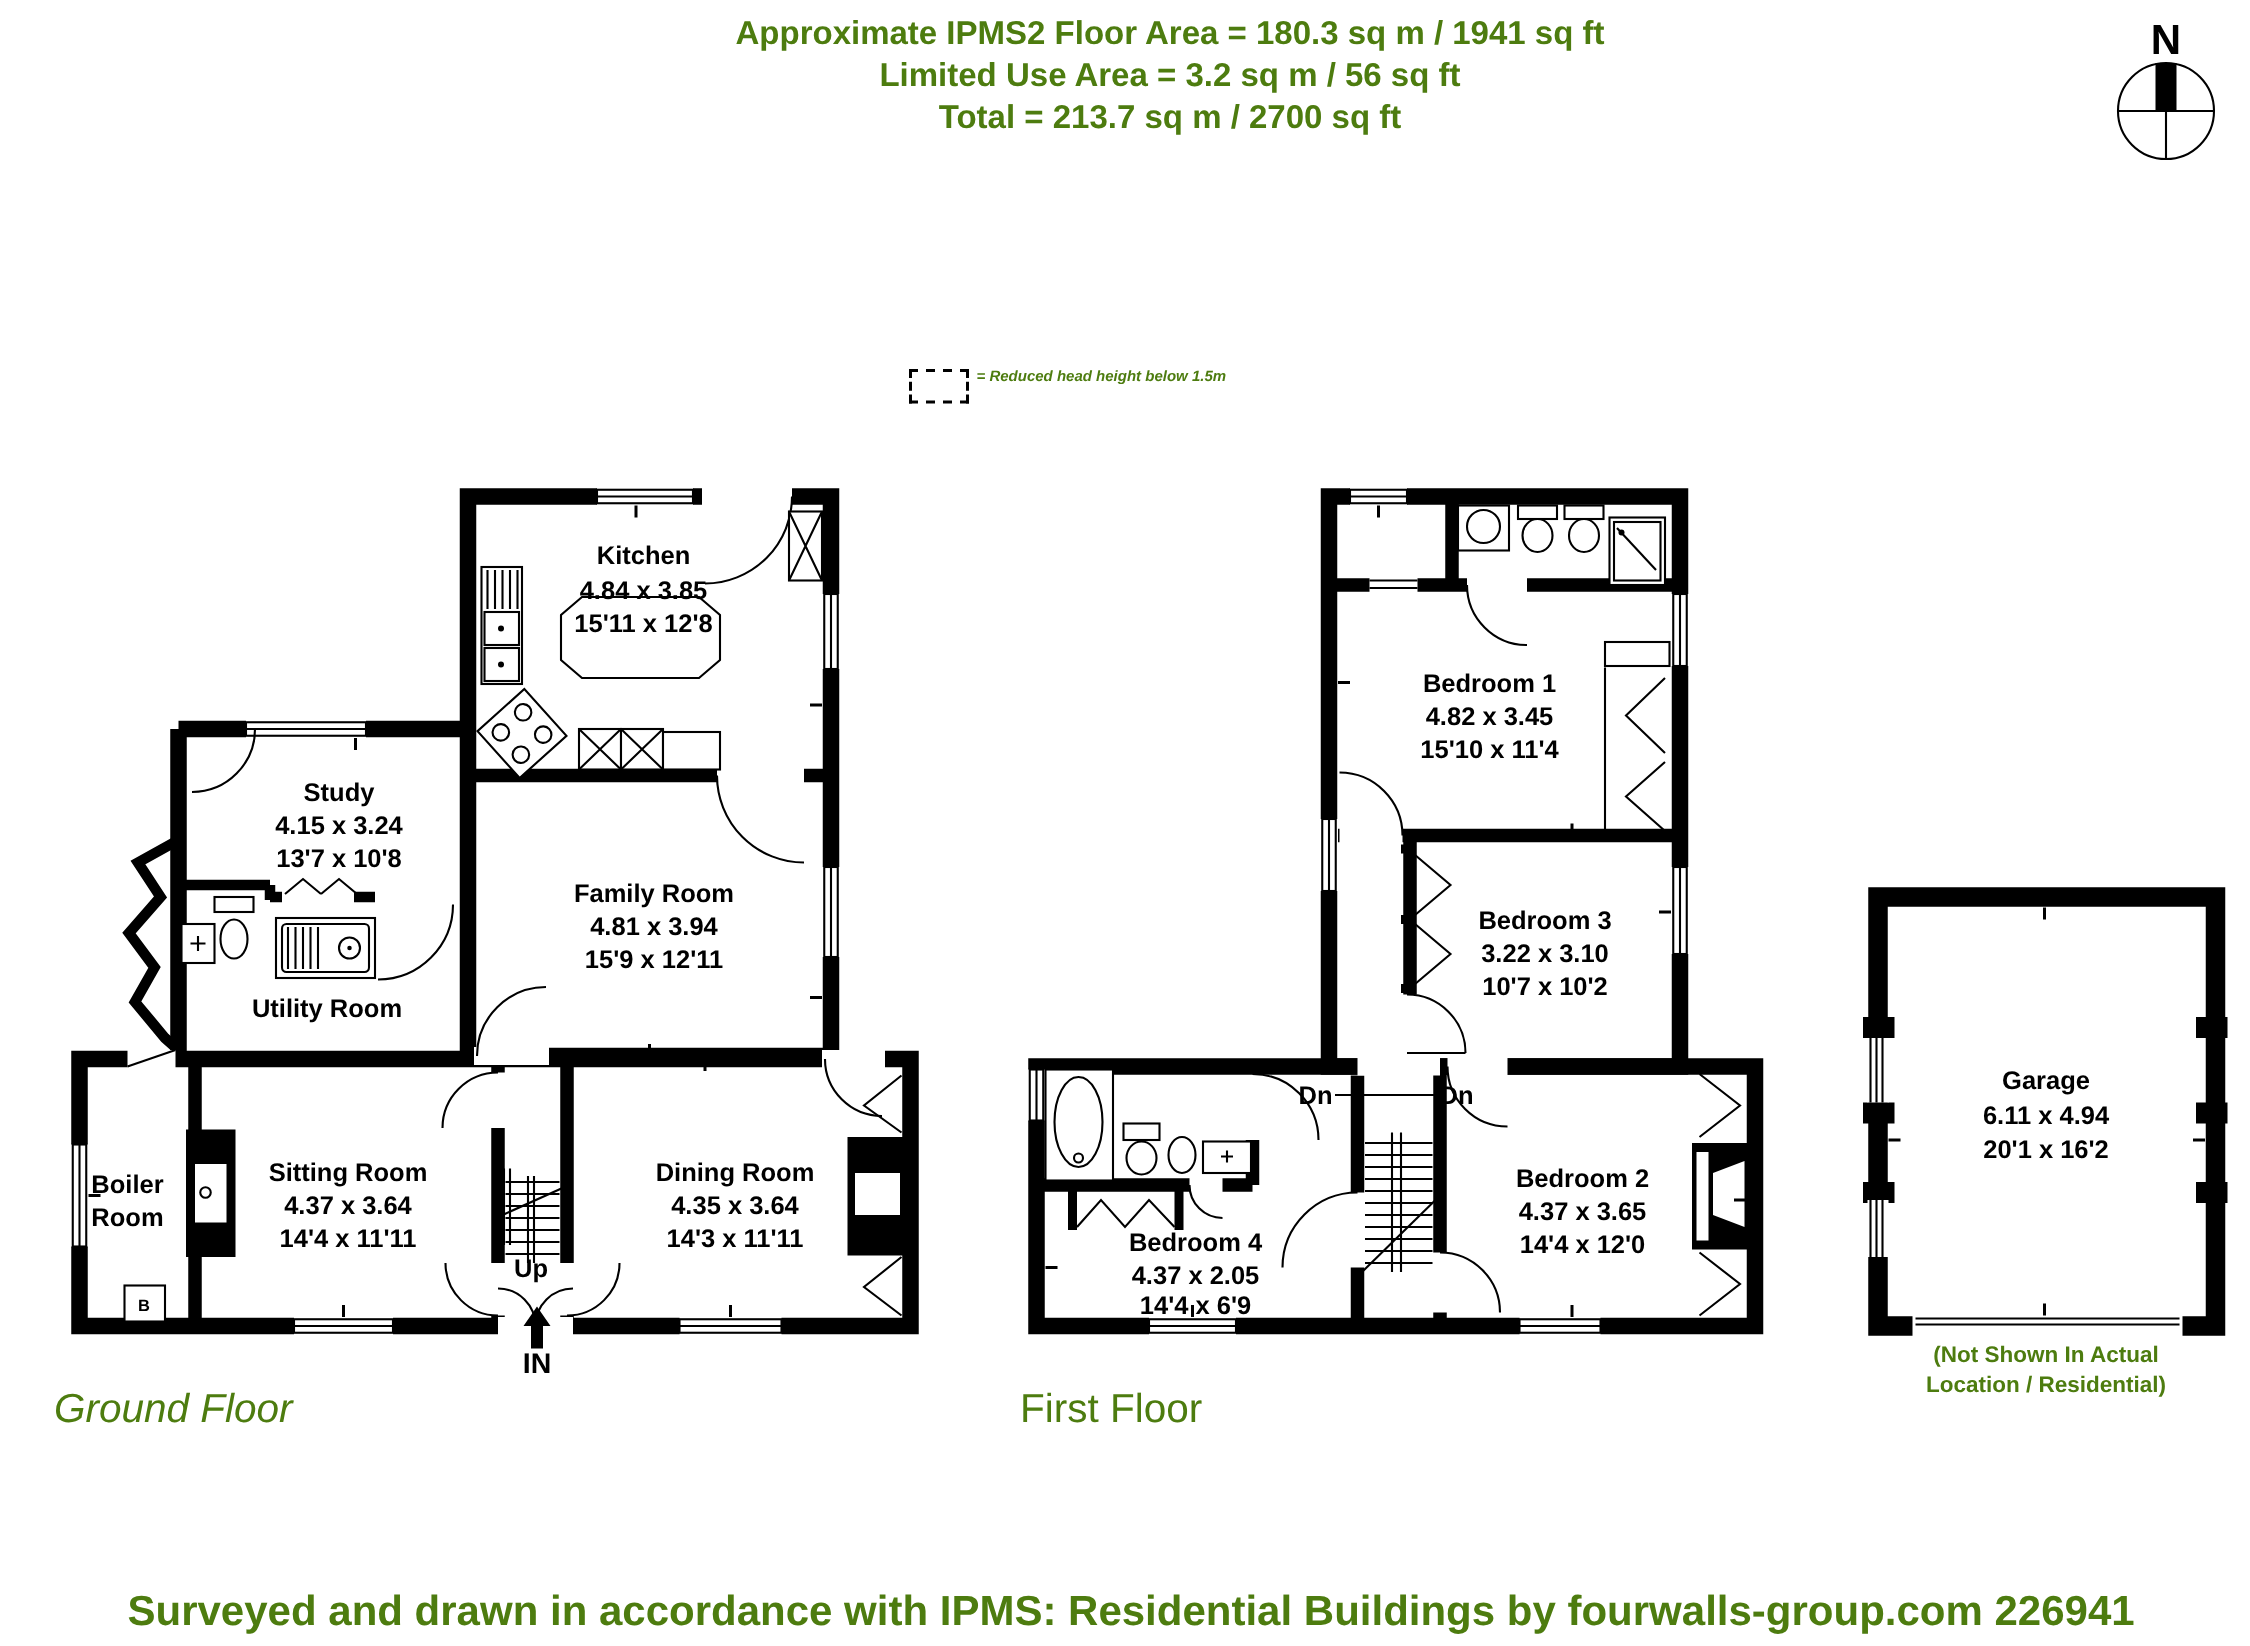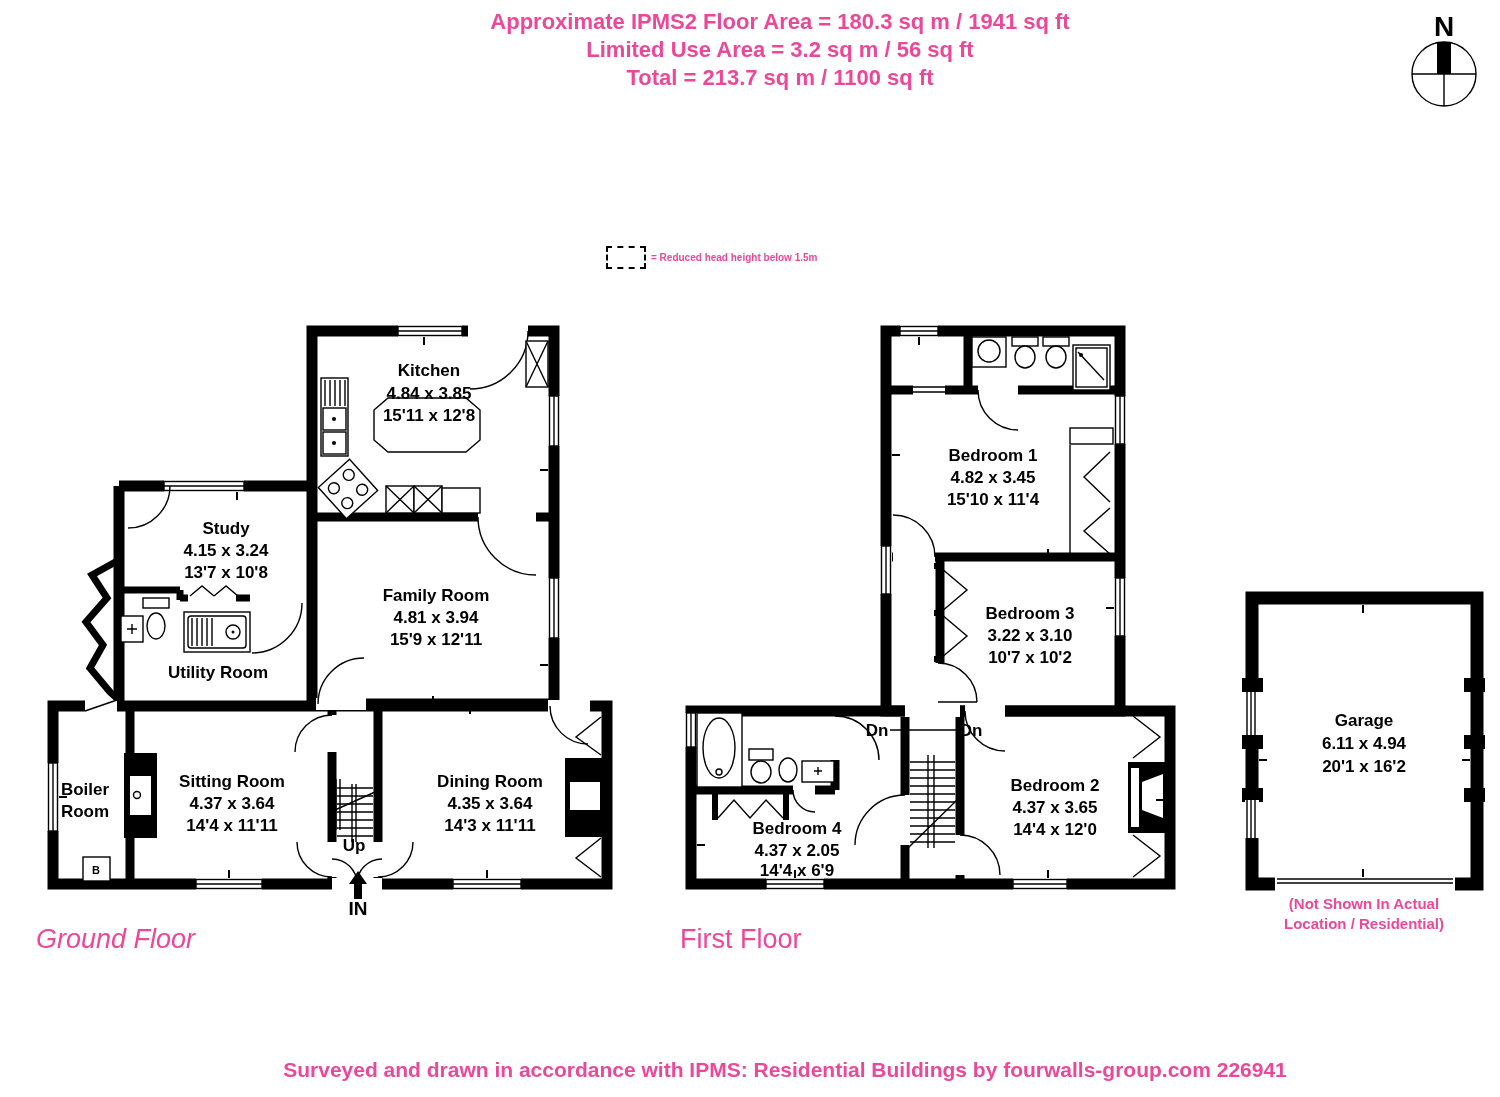--- a/index.html
+++ b/index.html
@@ -1,28 +1,28 @@
 <!DOCTYPE html>
 <html><head>
 <meta charset="utf-8">
 <style>
   html,body{margin:0;padding:0;background:#fff;}
   #canvas{position:relative;width:1500px;height:1097px;background:#fff;overflow:hidden;
-          font-family:"Liberation Sans", sans-serif;color:#ec4899;}
+          font-family:"Liberation Sans", sans-serif;color:#4d7c0f;}
   .abs{position:absolute;}
   .header{left:180px;top:8px;width:1200px;text-align:center;
           font-size:22px;font-weight:bold;line-height:28px;}
-  .legend{left:606px;top:246px;display:flex;align-items:center;}
+  .legend{left:606px;top:246px;display:flex;align-items:flex-start;font-style:italic;}
   .legend-box{width:36px;height:19px;border:2px dashed #000;margin-right:5px;}
   .legend-text{font-size:10px;font-weight:bold;}
   .caption{font-size:27px;font-weight:normal;}
   .garage-note{left:1254px;top:894px;width:220px;text-align:center;
                font-size:15px;font-weight:bold;line-height:20px;}
-  .footer{left:85px;top:1058px;width:1400px;text-align:center;
-          font-size:21px;font-weight:bold;}
+  .footer{left:85px;top:1058px;width:1400px;text-align:left;
+          font-size:28px;font-weight:bold;}
   
   .w11{stroke:#000;stroke-width:11;fill:none;}
   .w9{stroke:#000;stroke-width:9;fill:none;}
   .w7{stroke:#000;stroke-width:7;fill:none;}
   .w13{stroke:#000;stroke-width:13;fill:none;}
   .th{stroke:#000;stroke-width:1.4;fill:none;}
   .thf{stroke:#000;stroke-width:1.4;fill:#fff;}
   .blk{fill:#000;stroke:none;}
   .wht{fill:#fff;stroke:none;}
   .tick{stroke:#000;stroke-width:2;fill:none;}
@@ -36,21 +36,21 @@
           text-anchor:middle;fill:#000;}
 </style>
 </head>
 <body>
 
 <div id="canvas">
 
   <div class="abs header">
     <div>Approximate IPMS2 Floor Area = 180.3 sq m / 1941 sq ft</div>
     <div>Limited Use Area = 3.2 sq m / 56 sq ft</div>
-    <div>Total = 213.7 sq m / 1100 sq ft</div>
+    <div>Total = 213.7 sq m / 2700 sq ft</div>
   </div>
 
   <div class="abs legend">
     <div class="legend-box"></div>
     <div class="legend-text">= Reduced head height below 1.5m</div>
   </div>
 
   <div class="abs caption" style="left:36px;top:924px;font-style:italic;">Ground Floor</div>
   <div class="abs caption" style="left:680px;top:924px;">First Floor</div>
   <div class="abs garage-note">

